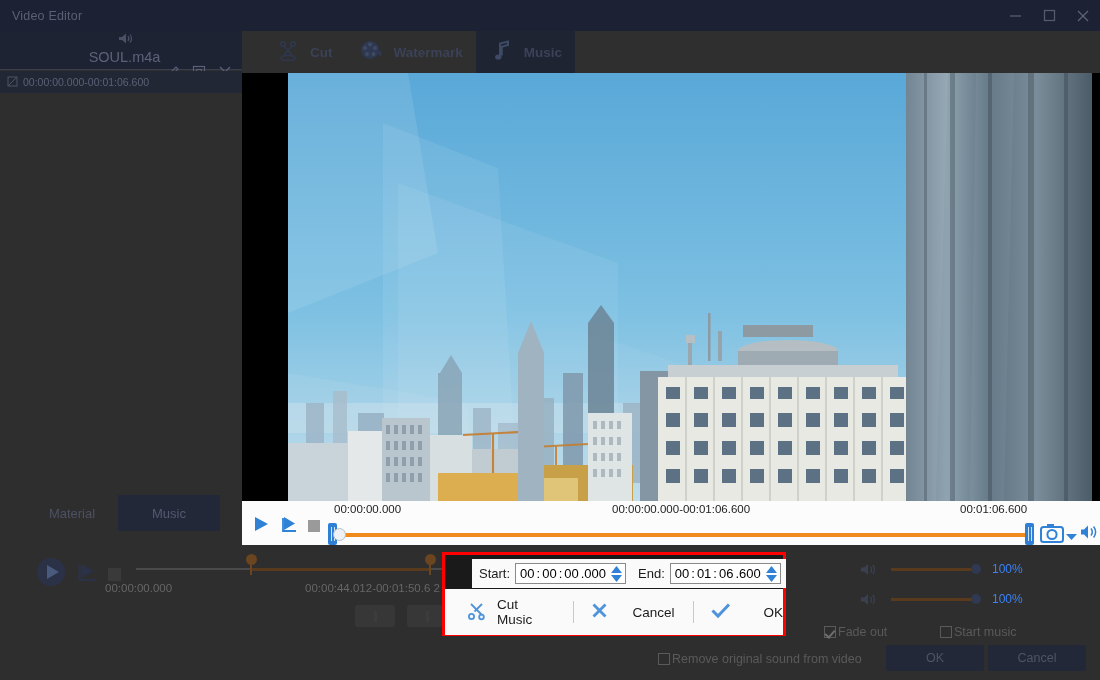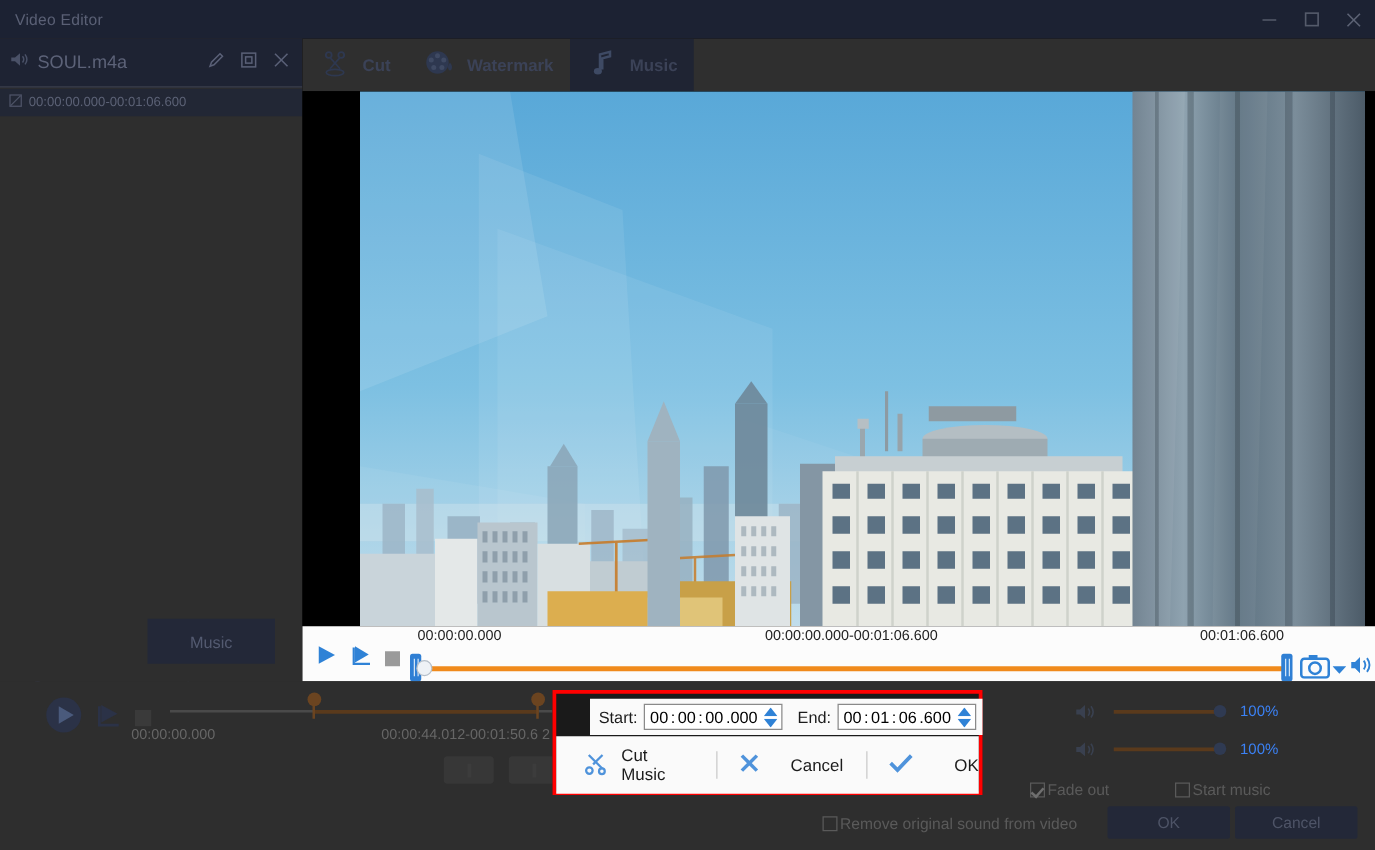--- a/index.html
+++ b/index.html
@@ -30,20 +30,21 @@
   
   .leftpanel {
     position: absolute; left: 0; top: 31px; width: 242px; height: 649px;
     background: #2e2e2e;
   }
   .track-head {
     position: absolute; left: 0; top: 0; width: 242px; height: 39px;
     background: #1e2333;
     display: flex; align-items: center;
     border-bottom: 1px solid #3b3f4c;
+    flex-direction: column;
   }
   .track-head .spk { margin-left: 8px; }
   .track-head .fname {
     margin-left: 7px; font-size: 14.5px; color: #5c6278;
   }
   .track-head .acts { margin-left: auto; display: flex; gap: 12px; margin-right: 10px; }
   .track-range {
     position: absolute; left: 0; top: 40px; width: 242px; height: 22px;
     background: #222735;
     display: flex; align-items: center;
@@ -108,21 +109,21 @@
   .btm-btn {
     position: absolute; width: 98px; height: 26px; background: #232838;
     display: flex; align-items: center; justify-content: center;
     font-size: 12.5px; color: #4e5467; border-radius: 2px;
   }
 
   
   .preview { position: absolute; left: 242px; top: 31px; width: 858px; height: 514px; background: #000; }
   .topbar {
     position: absolute; left: 0; top: 0; width: 858px; height: 42px;
-    background: #2f2f2f; display: flex; align-items: center;
+    background: #2f2f2f; display: flex; align-items: center; padding-left: 20px;
   }
   .tool {
     height: 42px; display: flex; align-items: center; gap: 9px; padding: 0 13px;
     font-size: 13.5px; color: #3b4257; font-weight: bold;
   }
   .tool.active { background: #1f2433; }
 
   .video { position: absolute; left: 0; top: 42px; width: 858px; height: 428px; overflow: hidden; background:#000; }
   .vidinner { position: absolute; left: 46px; top: 0; width: 804px; height: 428px; overflow: hidden; }
 
@@ -234,20 +235,21 @@
       <span class="ic">
         <svg width="11" height="11" viewBox="0 0 11 11">
             <rect x="1" y="1" width="9" height="9" fill="none" stroke="#4e5468" stroke-width="1"></rect>
             <line x1="1.5" y1="9.5" x2="9.5" y2="1.5" stroke="#4e5468" stroke-width="1"></line>
           </svg>
       </span>
       <span class="txt">00:00:00.000-00:01:06.600</span>
     </div>
 
     <div class="tabrow">
+      <div class="tabbtn material">Material</div>
       <div class="tabbtn music">Music</div>
     </div>
 
     <div class="toolrow">
       <div class="ti">
         <svg width="16" height="17" viewBox="0 0 16 17">
           <path d="M4.5 7.5 V5 a3.5 3.5 0 0 1 7 0 V7.5" fill="none" stroke="#3b4156" stroke-width="1.6"></path>
           <rect x="2.5" y="7.5" width="11" height="8" fill="#3b4156"></rect>
         </svg>
       </div>

